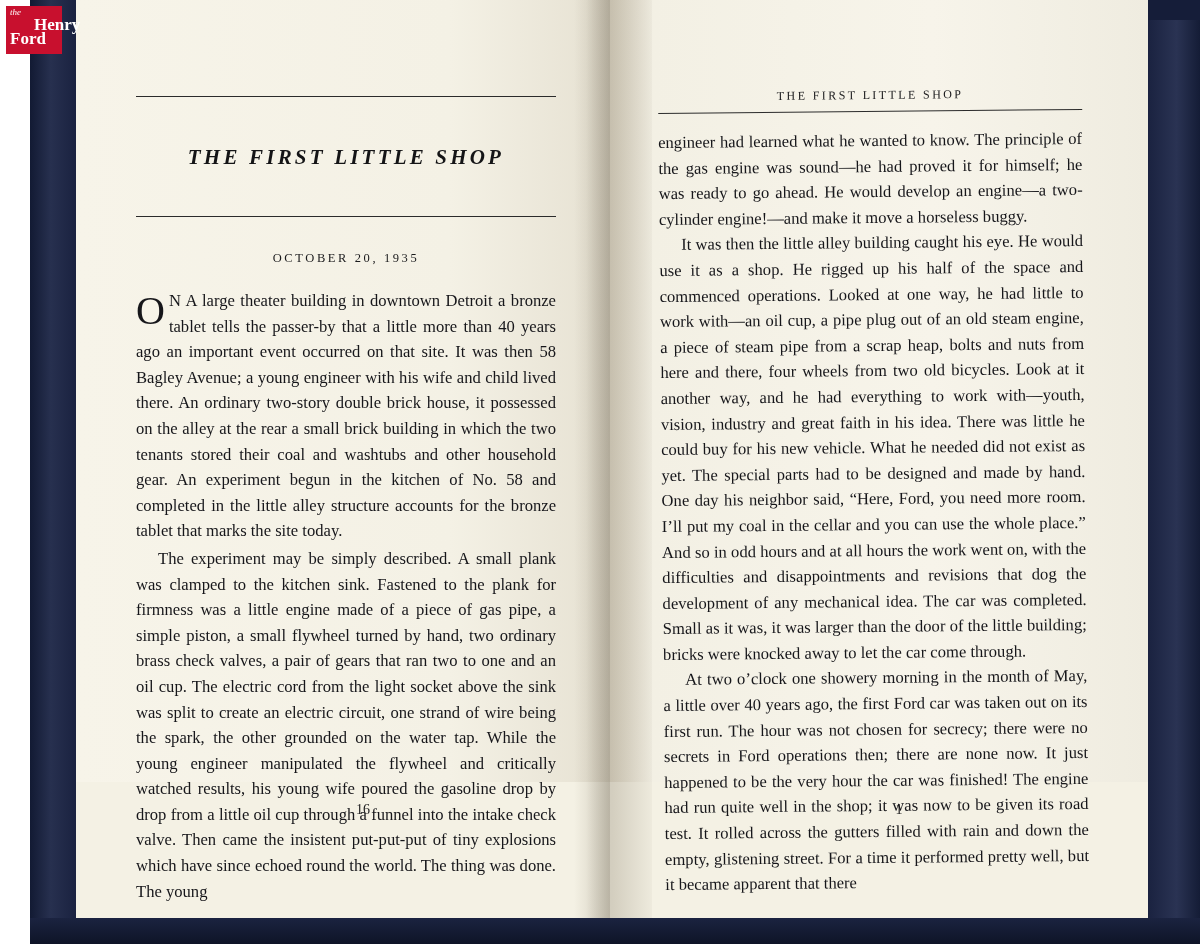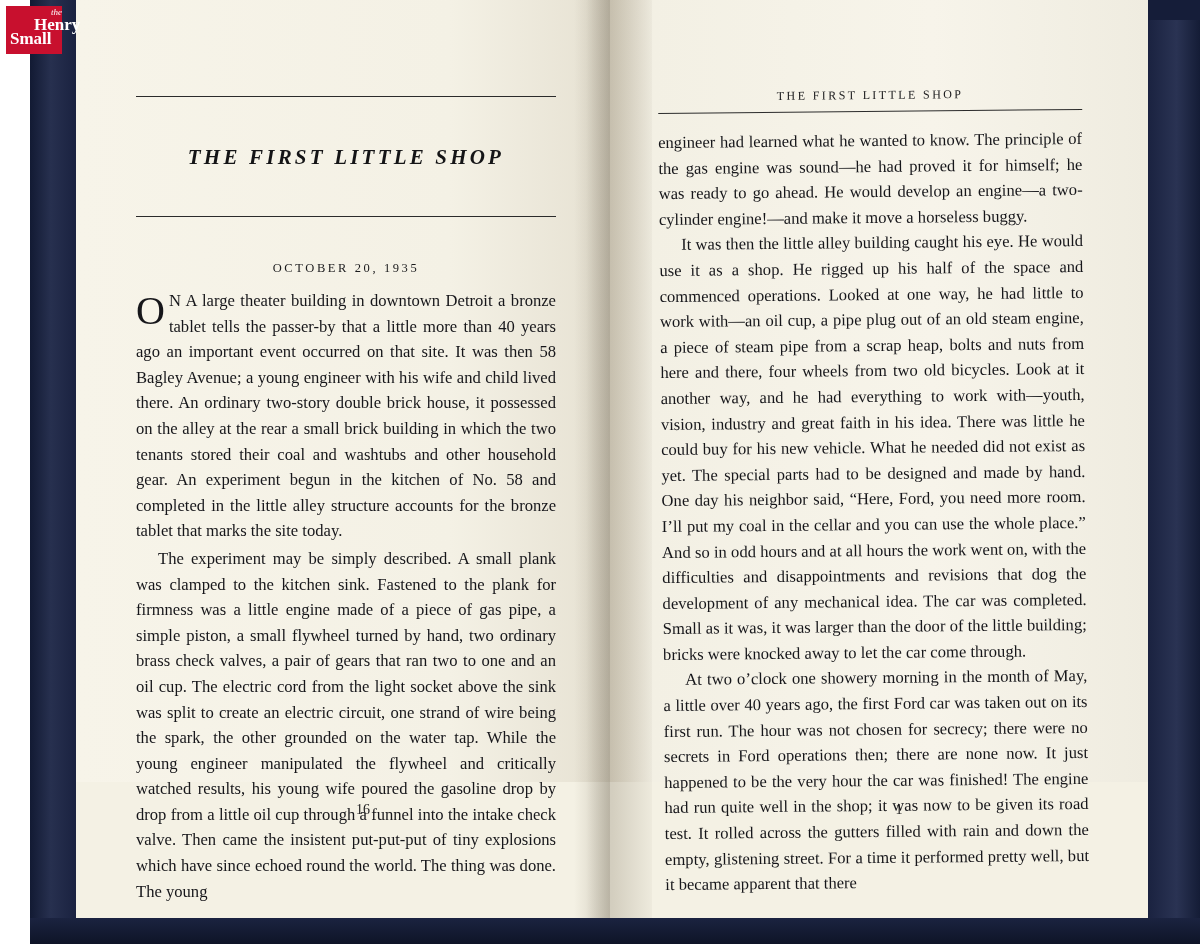--- a/index.html
+++ b/index.html
@@ -81,21 +81,21 @@
     position: absolute;
     left: 6px; top: 6px;
     width: 56px; height: 48px;
     background: #c8102e;
     color: #ffffff;
     font-family: "Liberation Serif", serif;
     line-height: 1;
     padding: 2px 0 0 4px;
     box-sizing: border-box;
   }
-  .logo .the { font-size: 9px; display: block; font-style: italic; text-align: right; }
+  .logo .the { font-size: 9px; display: block; font-style: italic; }
   .logo .henry { font-size: 17px; display: block; font-weight: bold; margin-top: -1px; margin-left: 24px; }
   .logo .ford { font-size: 17px; display: block; font-weight: bold; margin-top: -3px; }
 
   
   .text-col {
     position: absolute;
     font-family: "Liberation Serif", serif;
     color: #17171a;
   }
 
@@ -112,21 +112,21 @@
     text-align: center;
     color: #141416;
     margin: 0;
     white-space: nowrap;
   }
 
   .date-line {
     font-size: 12.5px;
     letter-spacing: 2.6px;
     text-align: center;
-    margin: 10px;
+    margin: 0;
     color: #1a1a1c;
   }
 
   p.body {
     font-size: 16.6px;
     line-height: 25.6px;
     text-align: justify;
     margin: 0;
     text-indent: 22px;
     color: #16161a;
@@ -211,16 +211,16 @@
 
       <div class="folio" style="left:0; top:802px;">1</div>
     </div>
 
     <div class="gutter"></div>
   </div>
 
   <div class="logo">
     <span class="the">the</span>
     <span class="henry">Henry</span>
-    <span class="ford">Small</span>
+    <span class="ford">Ford</span>
   </div>
 
 </div>
 
 </body></html>

